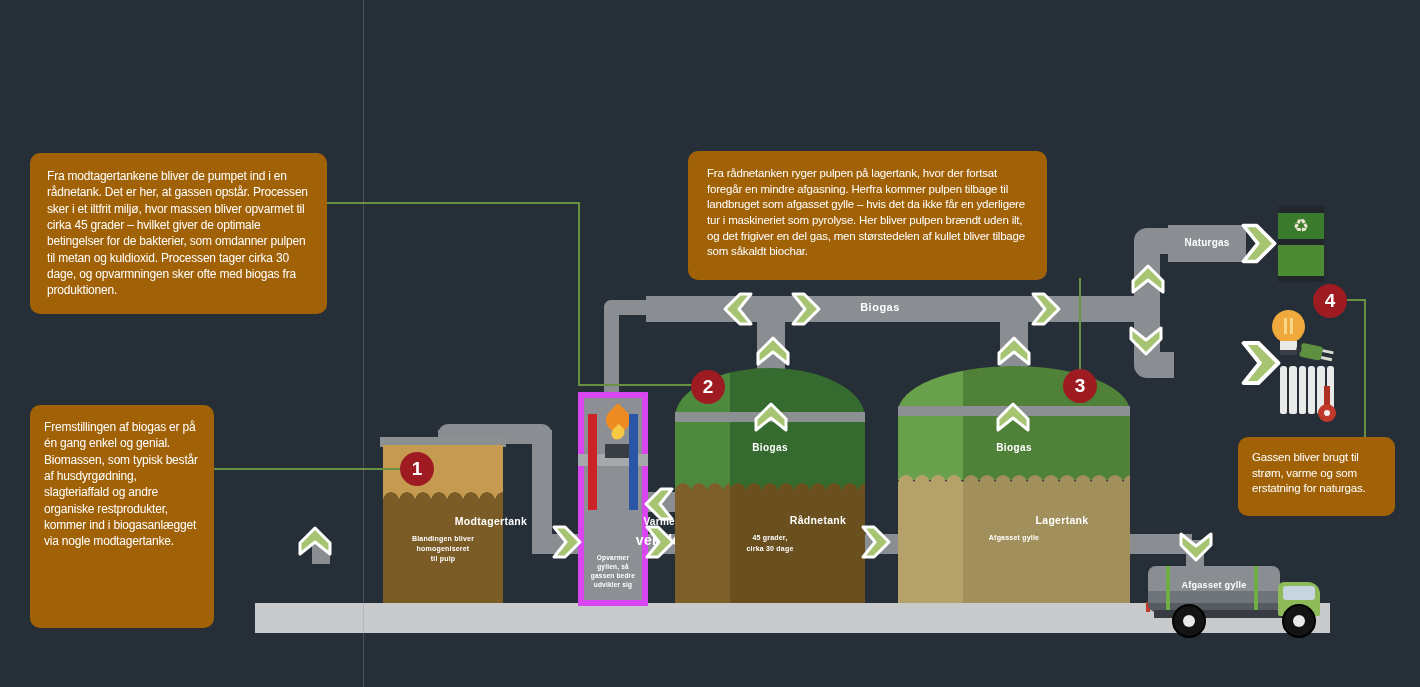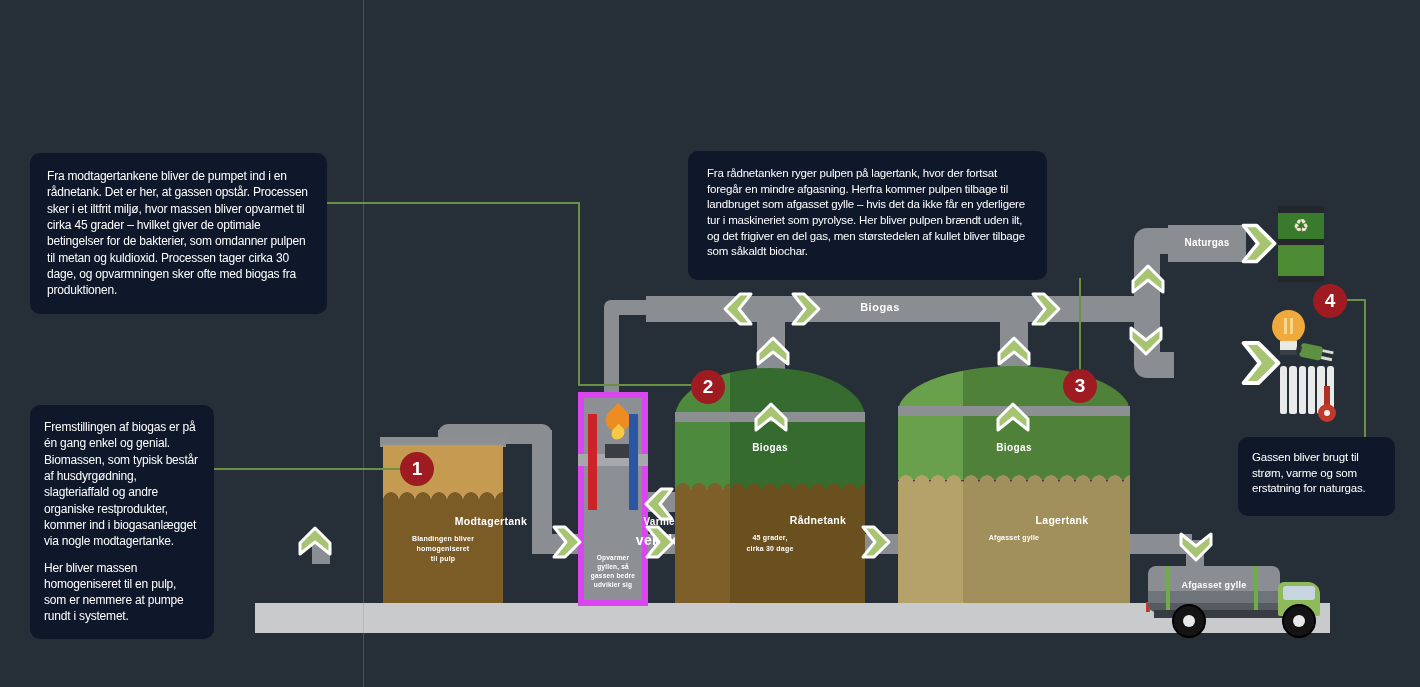--- a/index.html
+++ b/index.html
@@ -6,21 +6,21 @@
   #scene{position:relative;width:1420px;height:687px;background:#262e38;overflow:hidden;
          font-family:"Liberation Sans", sans-serif;}
   .abs{position:absolute;}
 
   
   .title{left:457px;top:70px;width:700px;text-align:center;white-space:nowrap;font-size:37px;}
   .t-bold{font-weight:800;color:#ffffff;letter-spacing:-0.5px;}
   .t-light{font-weight:400;color:#ccd2d6;margin-left:10px;letter-spacing:0.5px;}
 
   
-  .callout{background:#0f172a;border-radius:10px;color:#ffffff;font-size:12px;
+  .callout{background:#a16207;border-radius:10px;color:#ffffff;font-size:12px;
            line-height:1.36;letter-spacing:-0.2px;z-index:10;}
   .callout p{margin:0 0 10px 0;}
   .callout p:last-child{margin-bottom:0;}
 
   
   .conn{background:#6a9143;z-index:4;}
 
   
   .pipe{background:#8a8d92;z-index:2;}
 
@@ -262,21 +262,20 @@
   <div class="abs badge" style="left:400px;top:452px;">1</div>
   <div class="abs badge" style="left:691px;top:370px;">2</div>
   <div class="abs badge" style="left:1063px;top:369px;">3</div>
   <div class="abs badge" style="left:1313px;top:284px;">4</div>
 
   <div class="abs callout" style="left:30px;top:153px;width:263px;min-height:127px;padding:15px 17px;">
     <p>Fra modtagertankene bliver de pumpet ind i en rådnetank. Det er her, at gassen opstår. Processen sker i et iltfrit miljø, hvor massen bliver opvarmet til cirka 45 grader – hvilket giver de optimale betingelser for de bakterier, som omdanner pulpen til metan og kuldioxid. Processen tager cirka 30 dage, og opvarmningen sker ofte med biogas fra produktionen.</p>
   </div>
   <div class="abs callout" style="left:30px;top:405px;width:156px;min-height:195px;padding:14px;">
     <p>Fremstillingen af biogas er på én gang enkel og genial. Biomassen, som typisk består af husdyrgødning, slagteriaffald og andre organiske restprodukter, kommer ind i biogasanlægget via nogle modtagertanke.</p>
-    <p>Her bliver massen homogeniseret til en pulp, som er nemmere at pumpe rundt i systemet.</p>
   </div>
   <div class="abs callout" style="left:688px;top:151px;width:321px;min-height:99px;padding:15px 19px;font-size:11.5px;">
     <p>Fra rådnetanken ryger pulpen på lagertank, hvor der fortsat foregår en mindre afgasning. Herfra kommer pulpen tilbage til landbruget som afgasset gylle – hvis det da ikke får en yderligere tur i maskineriet som pyrolyse. Her bliver pulpen brændt uden ilt, og det frigiver en del gas, men størstedelen af kullet bliver tilbage som såkaldt biochar.</p>
   </div>
   <div class="abs callout" style="left:1238px;top:437px;width:129px;min-height:53px;padding:13px 14px;font-size:11.5px;">
     <p>Gassen bliver brugt til strøm, varme og som erstatning for naturgas.</p>
   </div>
 
   <div class="abs fold"></div>
 

